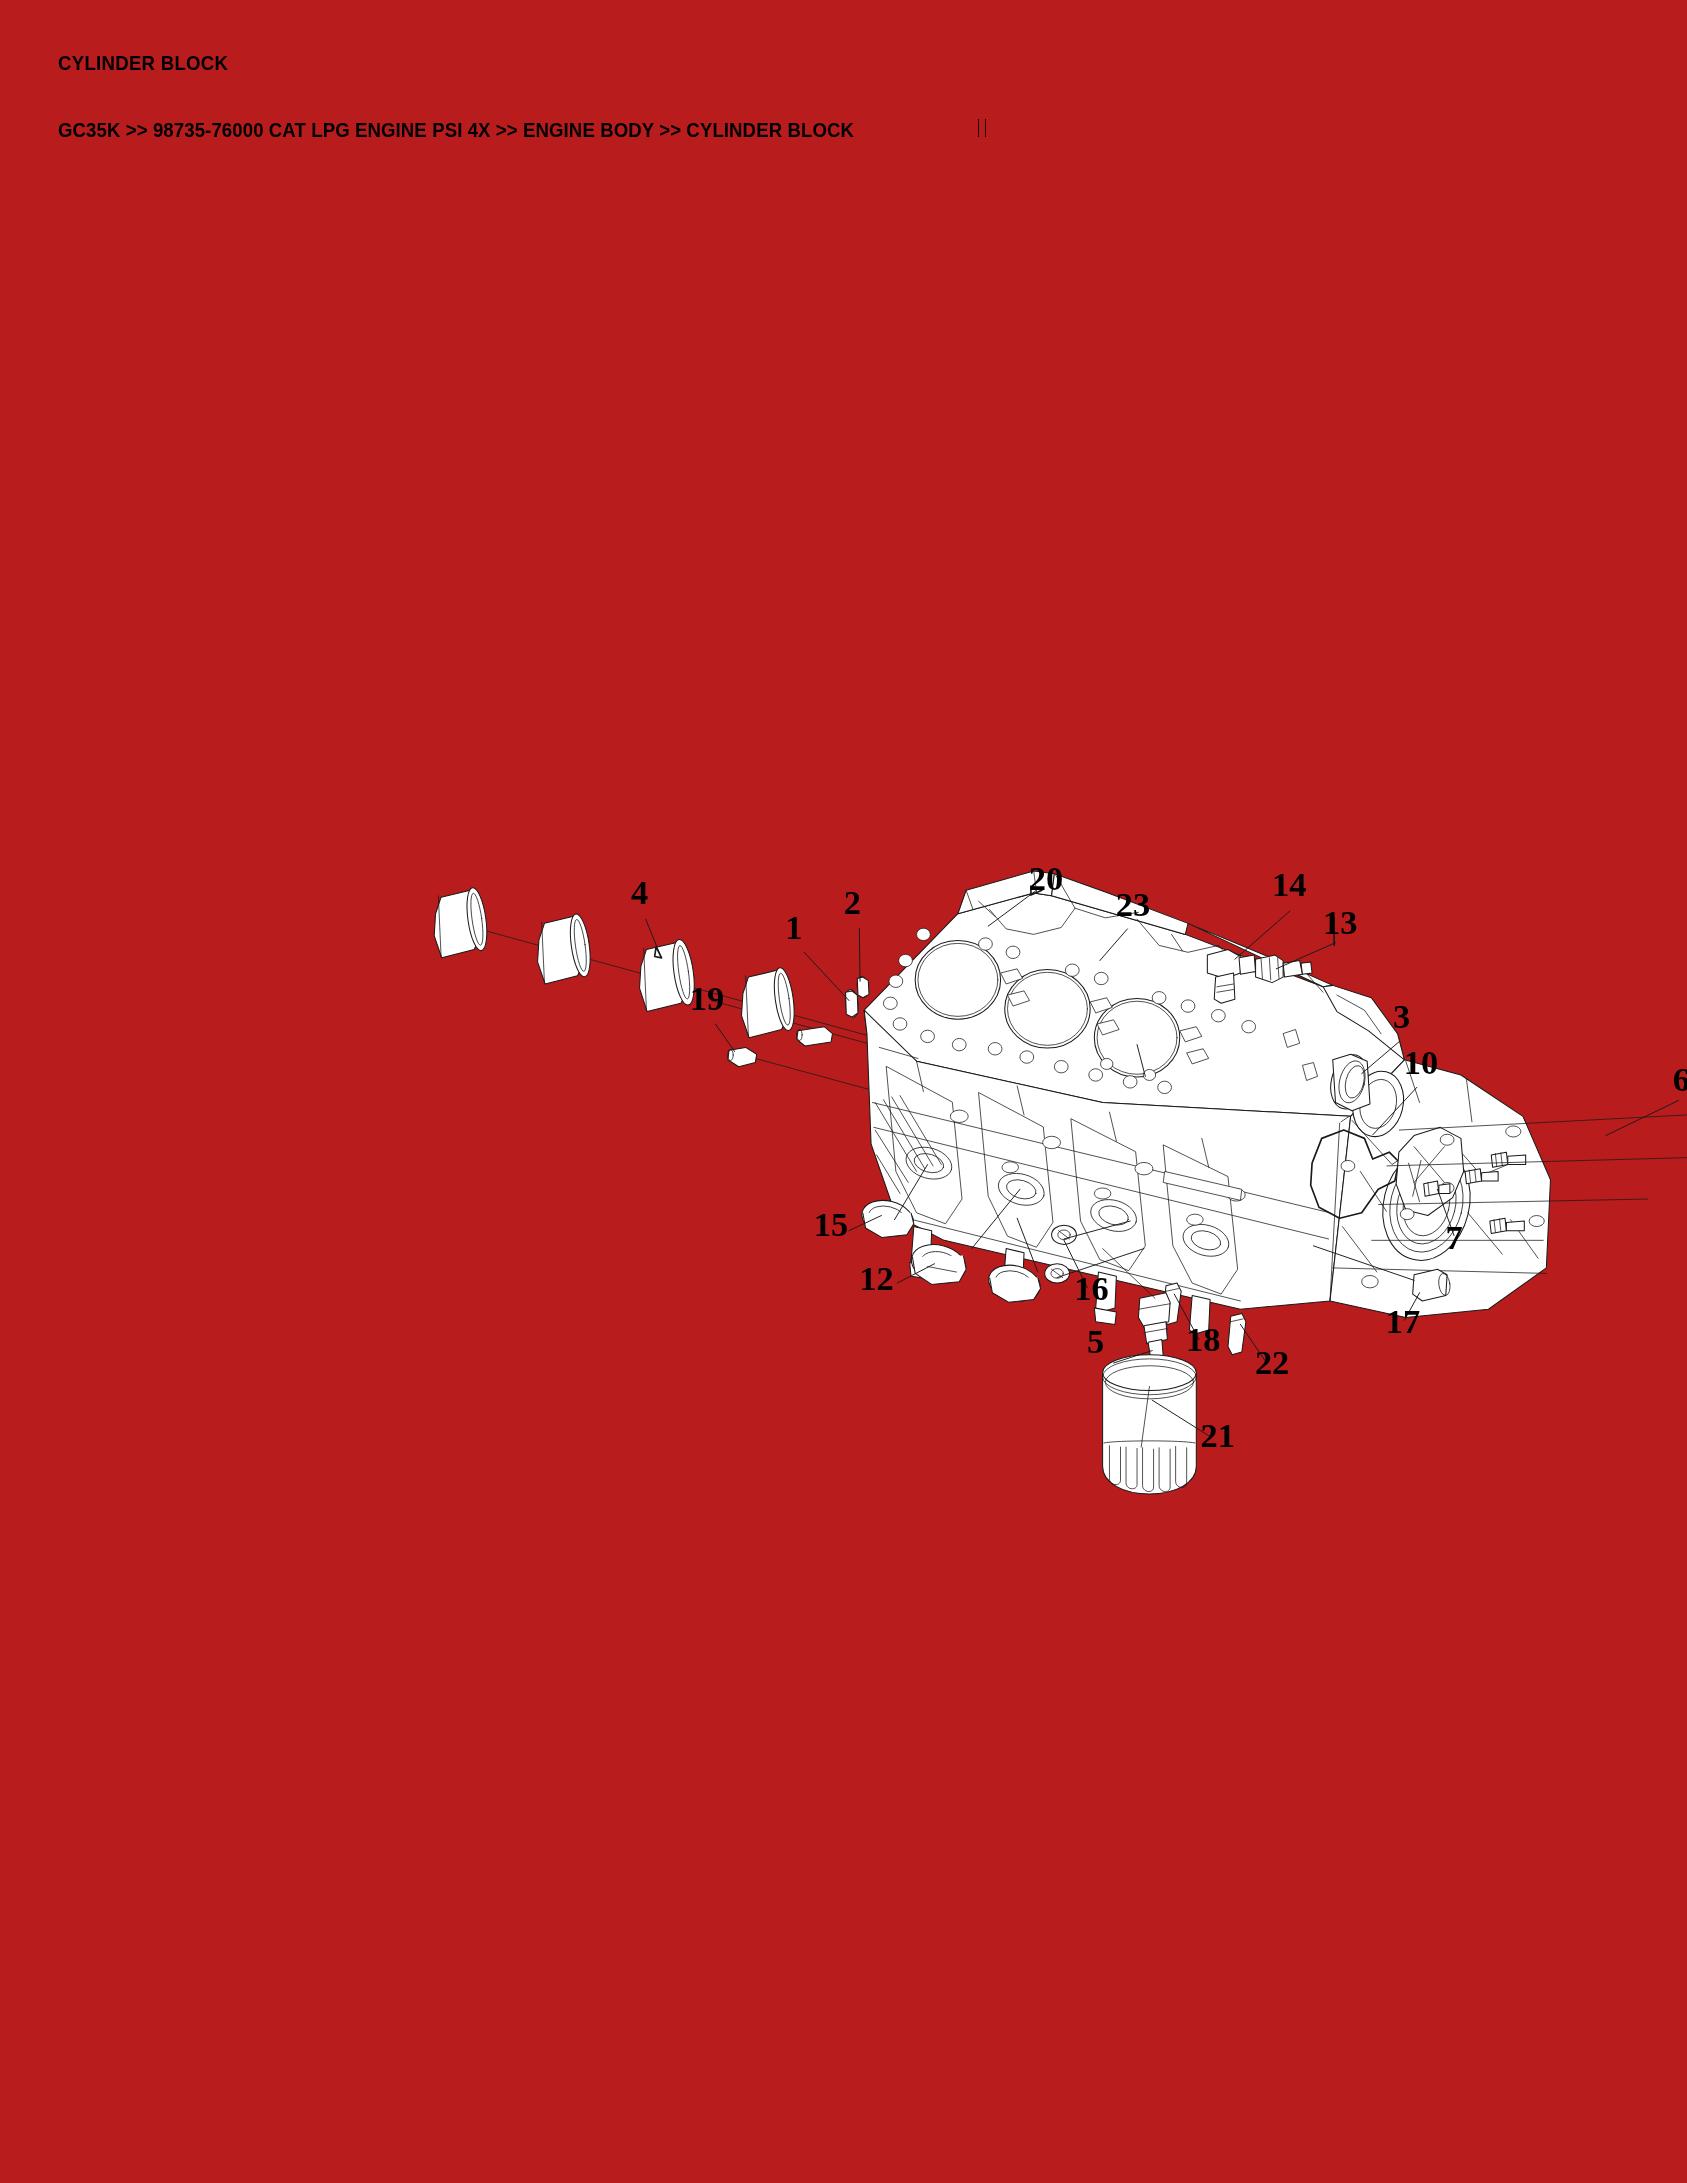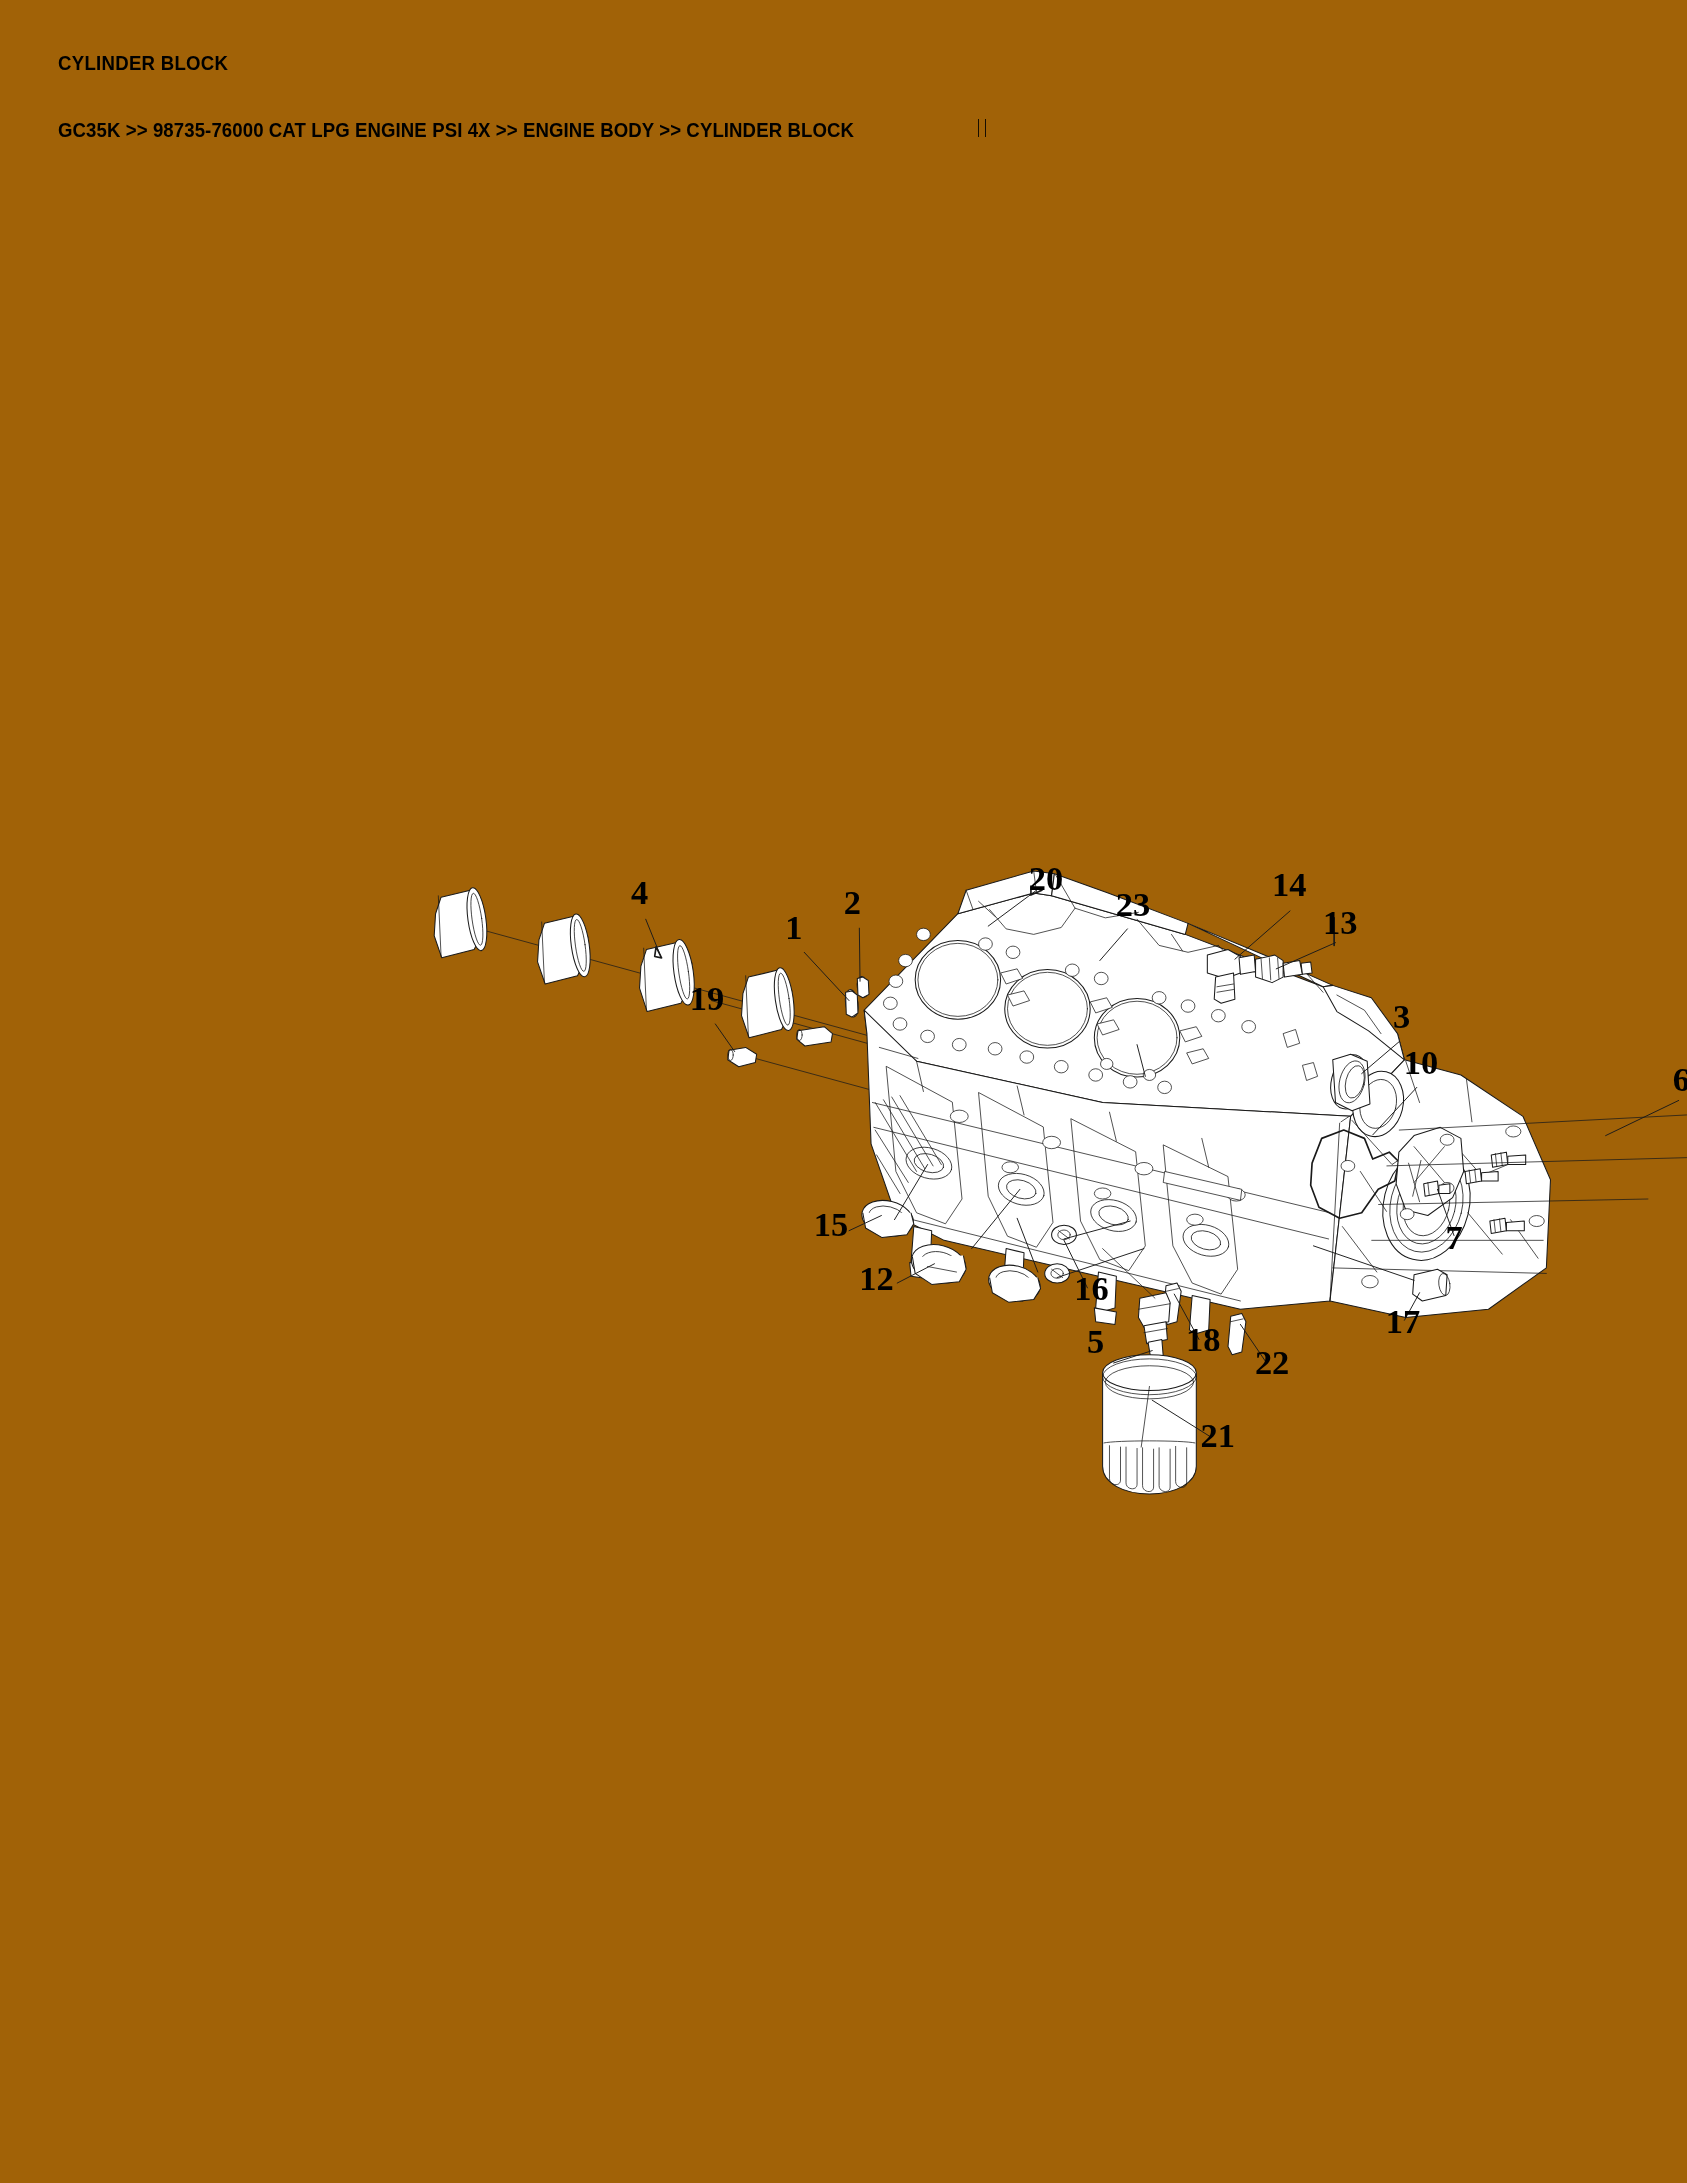--- a/index.html
+++ b/index.html
@@ -12,21 +12,21 @@
     width: 1687px;
     height: 2183px;
     position: relative;
     overflow: hidden;
     font-family: "Liberation Sans", sans-serif;
     color: #000000;
   }
   #page {
     position: absolute;
     inset: 0;
-    background: #a16207;
+    background: #b91c1c;
     padding-left: 43px;
   }
   
   .doc-title {
     position: absolute;
     left: 58px;
     top: 52px;
     font-family: "Liberation Sans", sans-serif;
     font-weight: bold;
     font-size: 20px;

